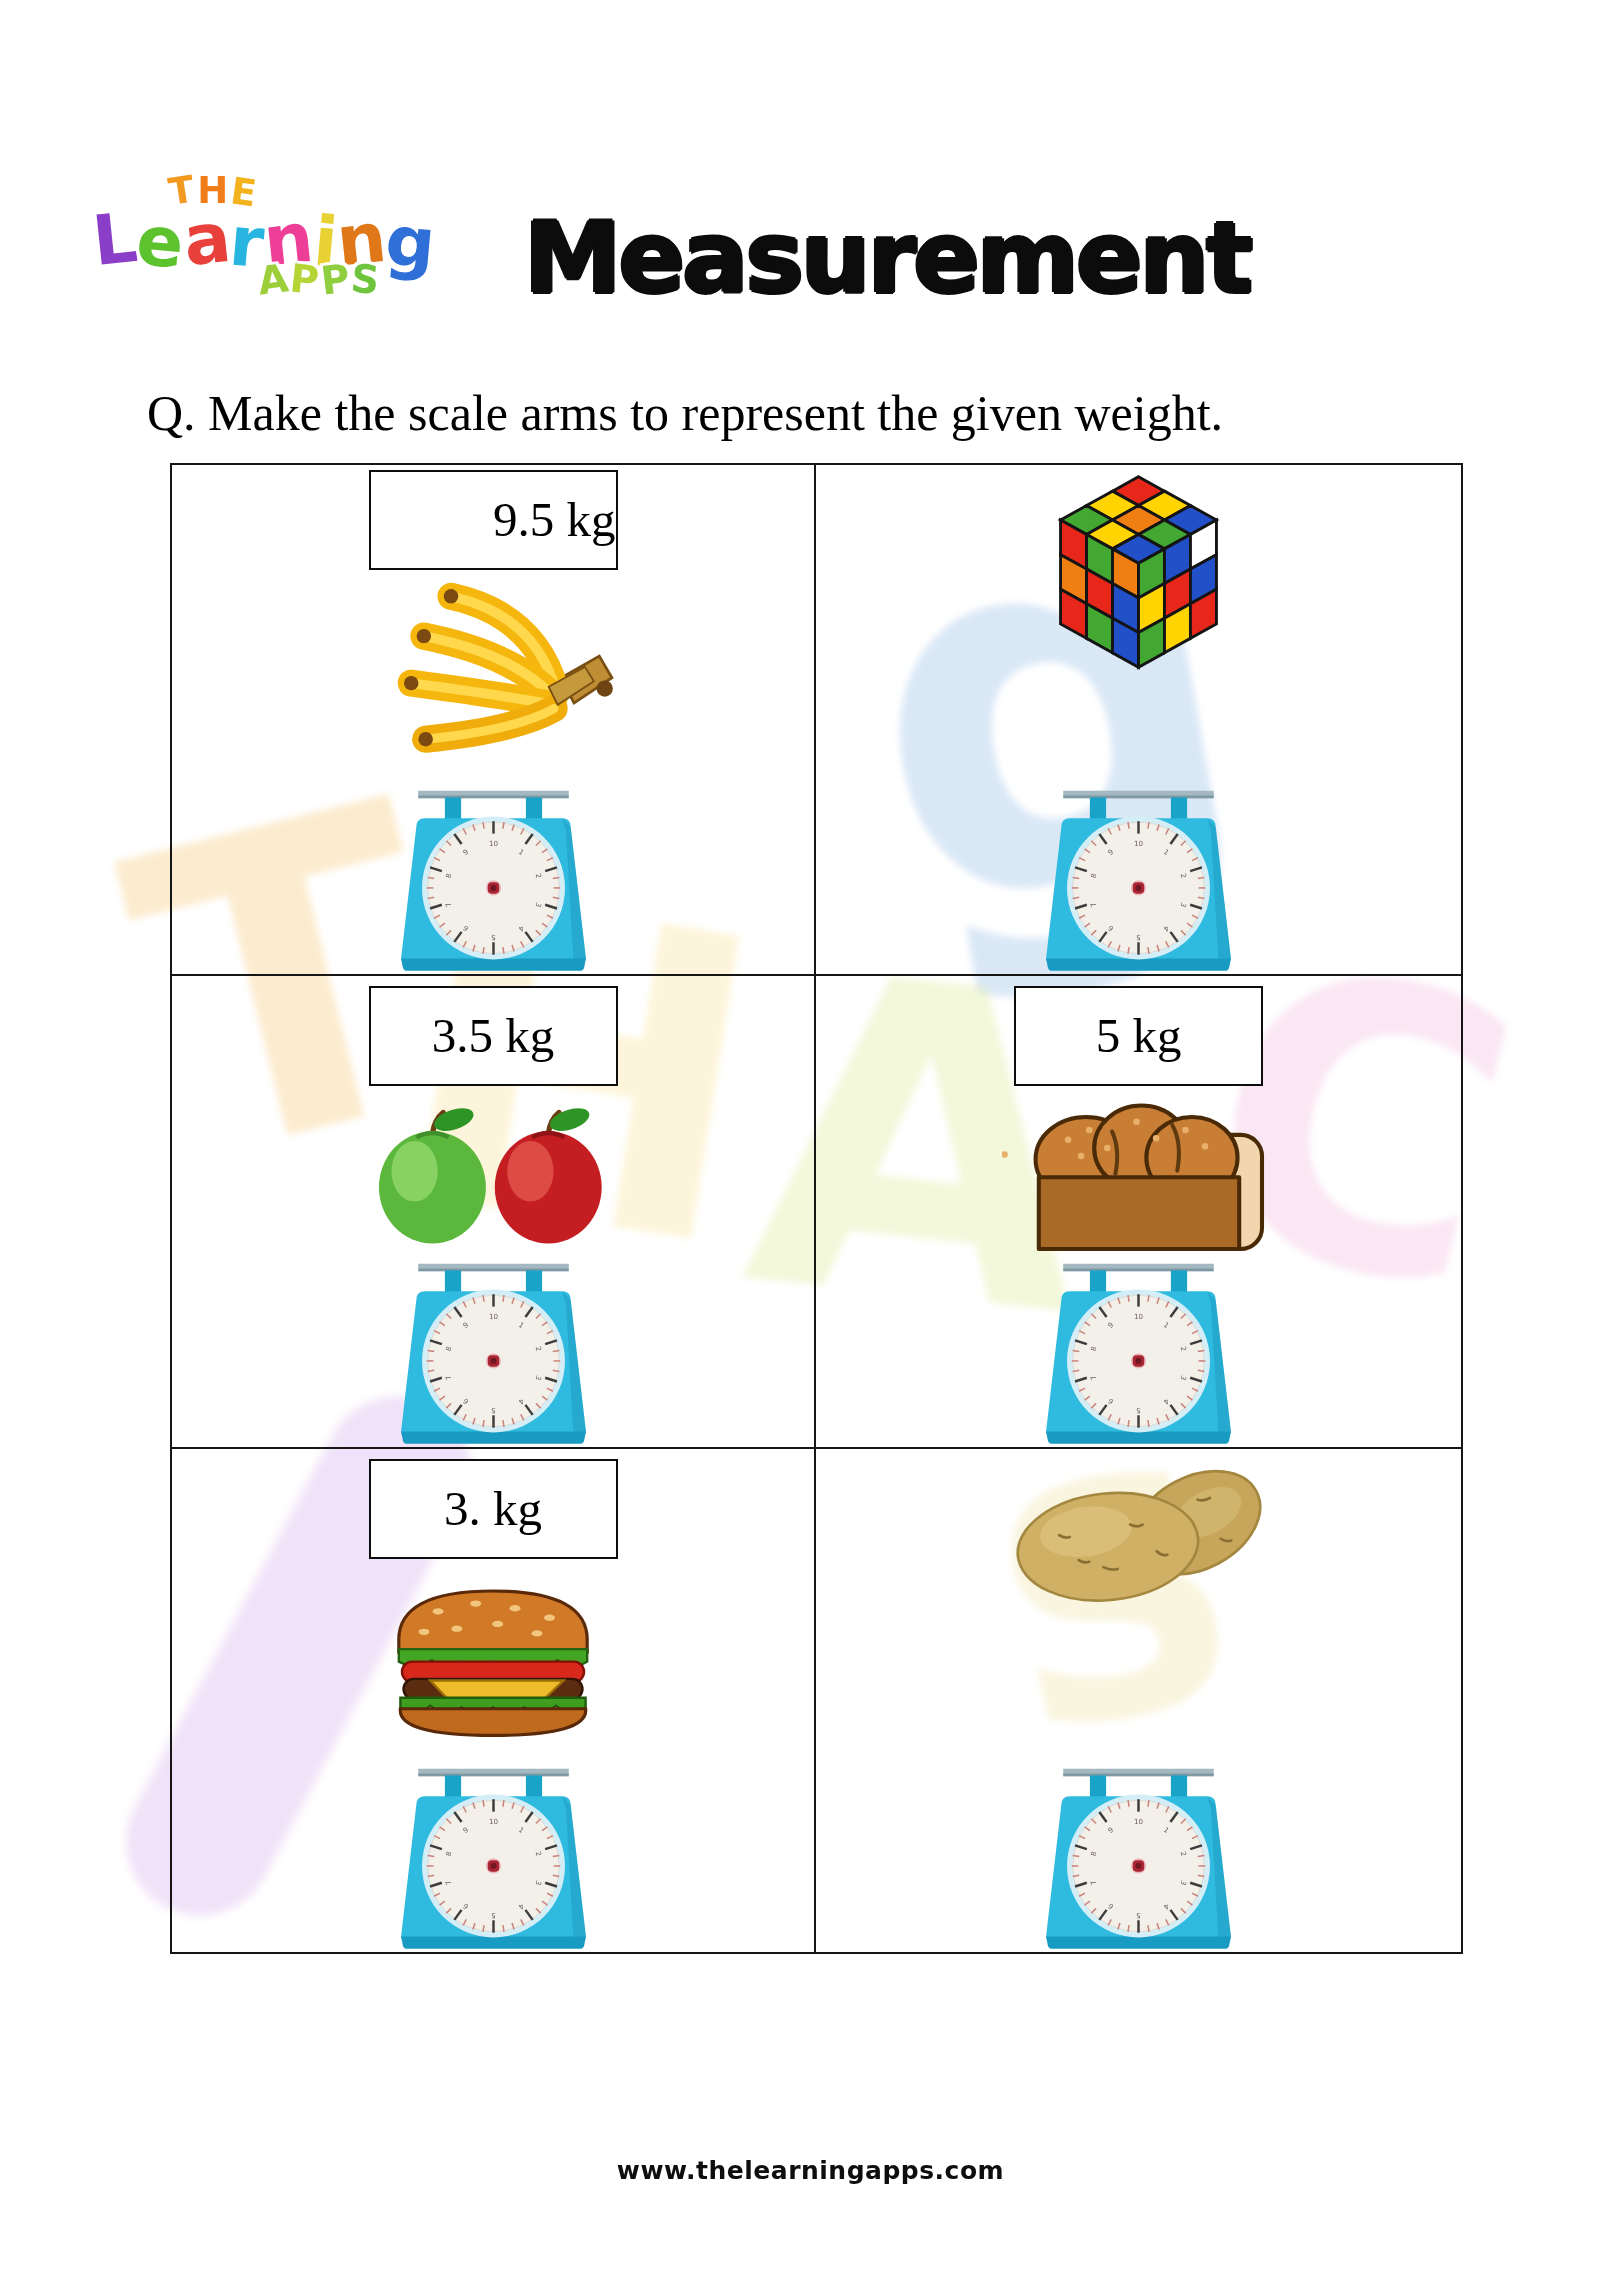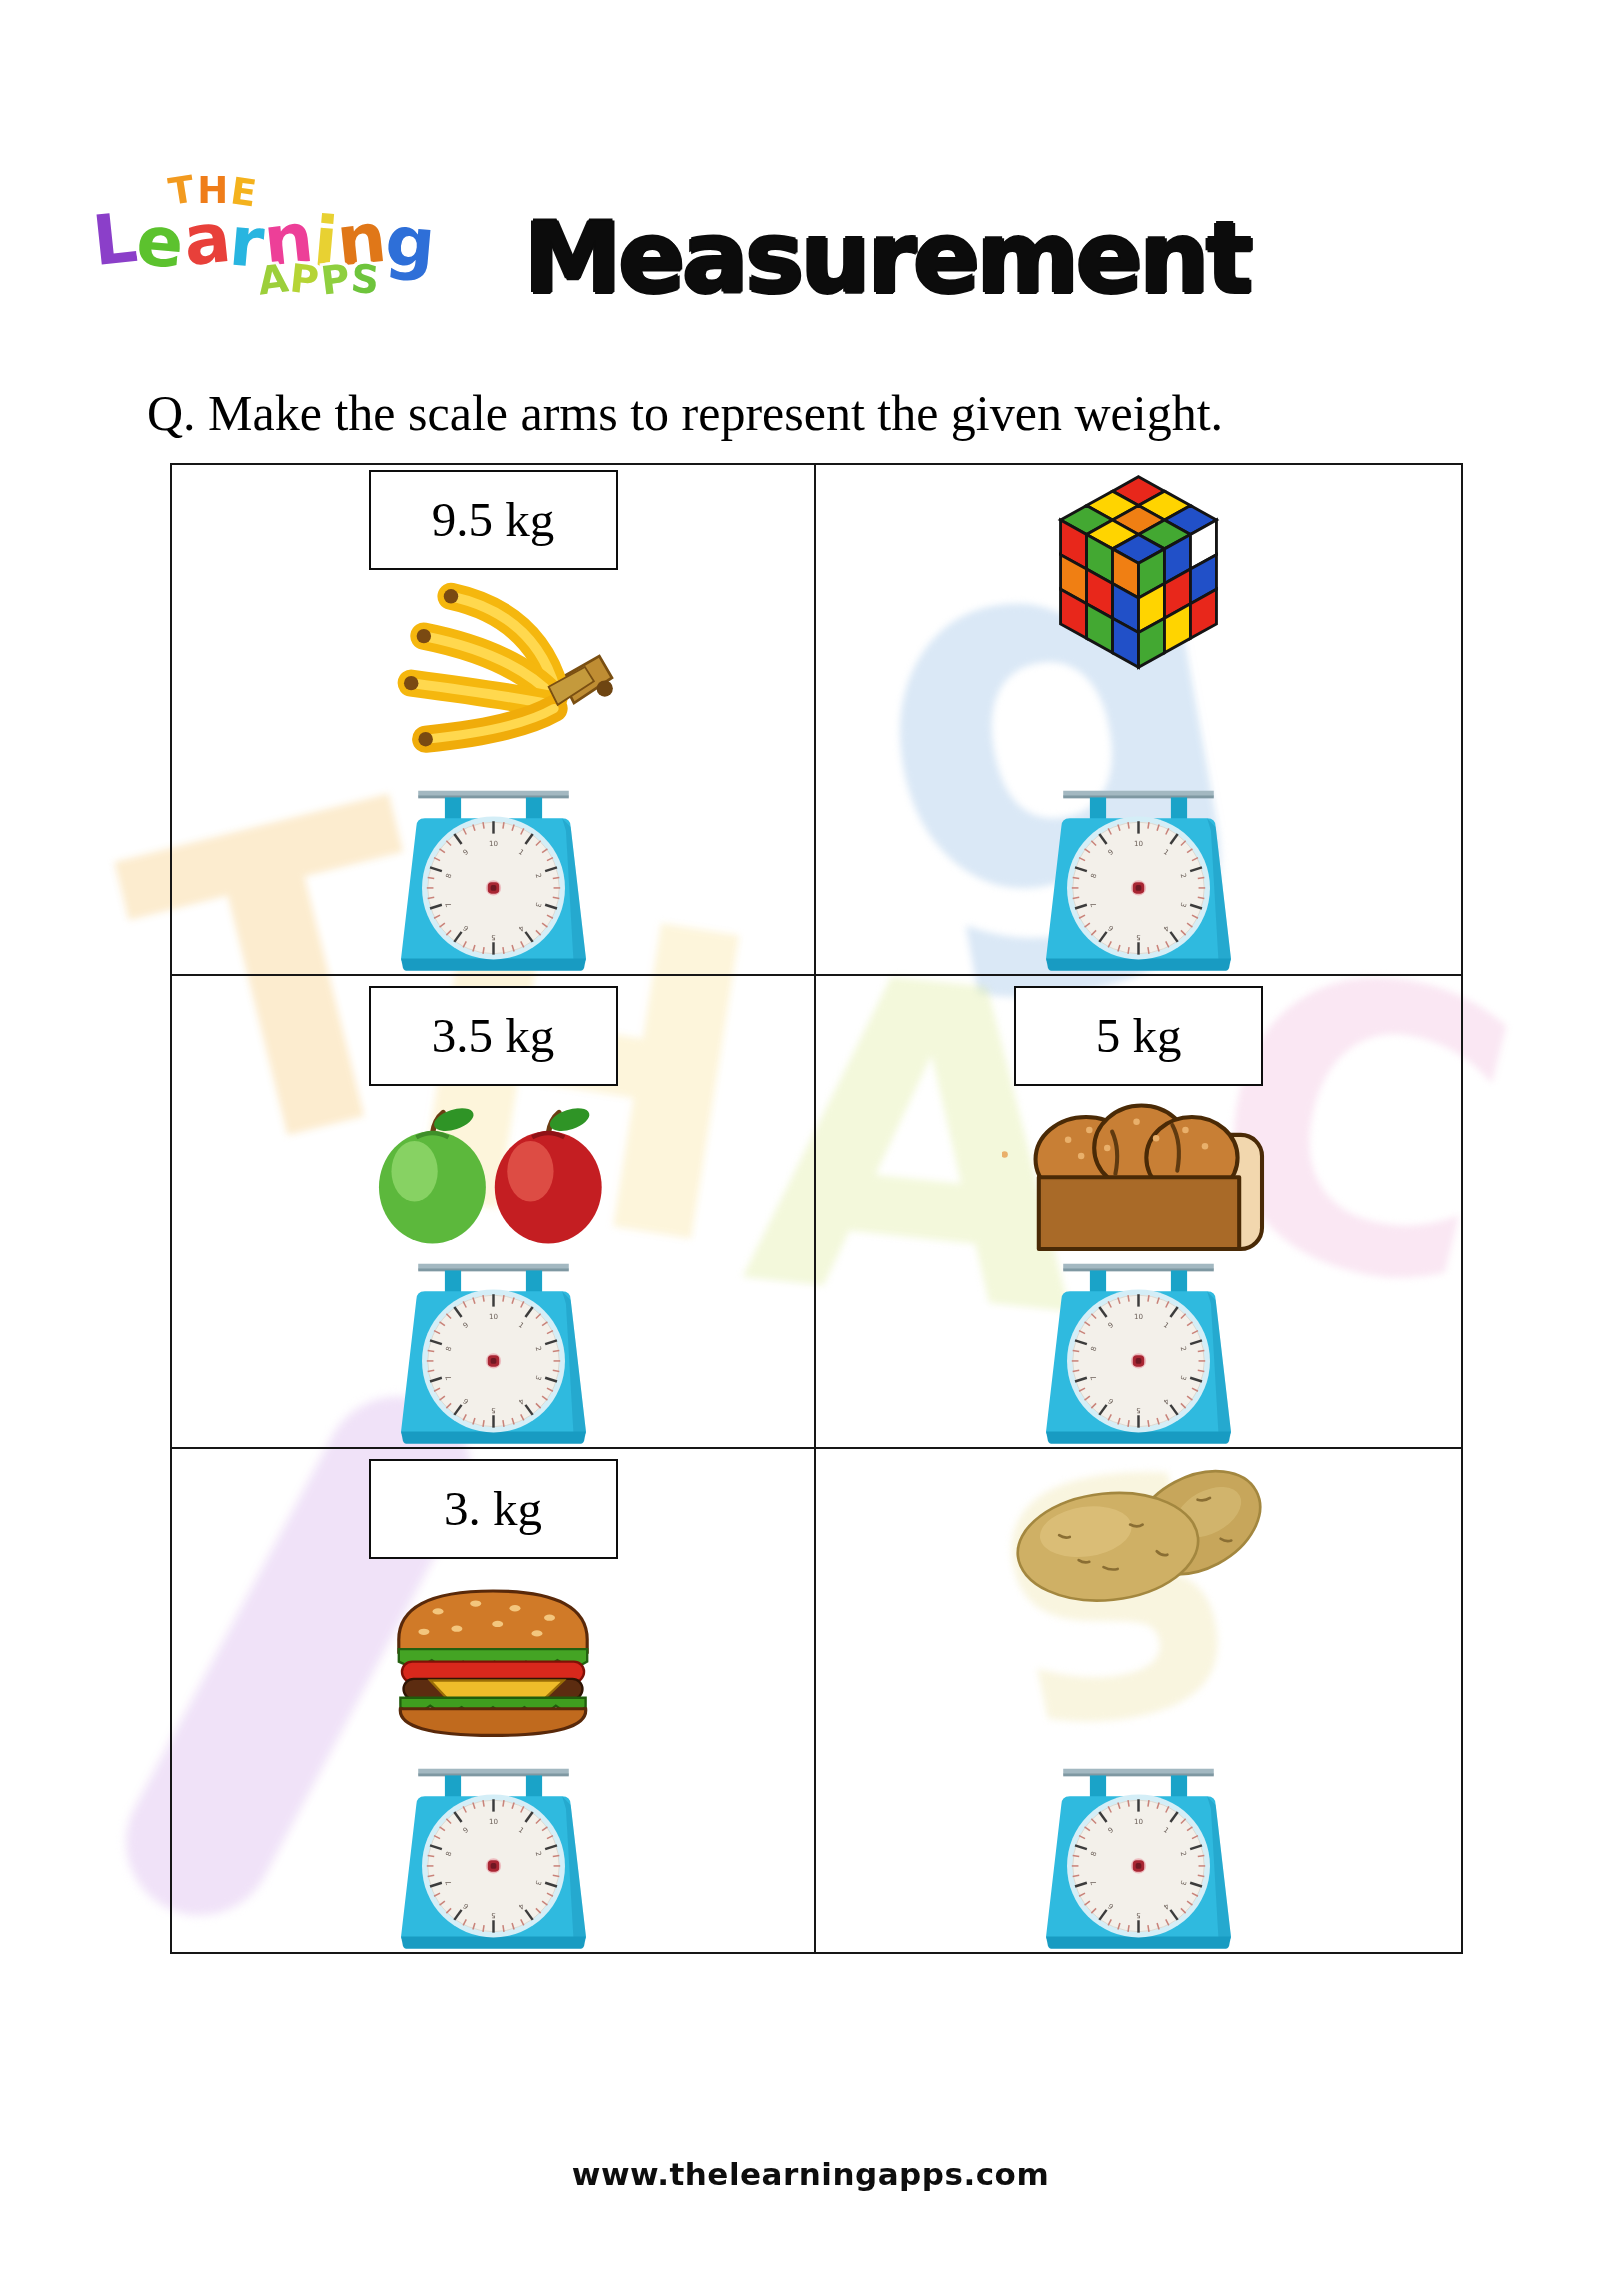--- a/index.html
+++ b/index.html
@@ -35,34 +35,34 @@
   .logo-apps span:nth-child(odd){transform:rotate(-7deg);}
   .logo-apps span:nth-child(even){transform:rotate(6deg);}
 
   
   .title{position:absolute;left:524px;top:201px;z-index:3;color:#0c0c0c;
          font-family:"DejaVu Sans",sans-serif;font-weight:bold;font-size:98px;letter-spacing:-2.9px;
          text-shadow:2px 0 0 #0c0c0c,-2px 0 0 #0c0c0c,0 2px 0 #0c0c0c,0 -2px 0 #0c0c0c,1px 1px 0 #0c0c0c;}
   .question{position:absolute;left:147px;top:384px;z-index:3;color:#000;
             font-family:"Liberation Serif",serif;font-size:50px;}
   .footer{position:absolute;left:0;top:2156px;width:100%;text-align:center;z-index:3;color:#0e0e0e;
-          font-family:"DejaVu Sans",sans-serif;font-weight:bold;font-size:31px;letter-spacing:0.5px;}
+          font-family:"DejaVu Sans",sans-serif;font-weight:bold;font-size:25px;letter-spacing:0.5px;}
 
   
   .grid{position:absolute;left:170px;top:463px;z-index:2;display:grid;
         grid-template-columns:644px 645px;grid-template-rows:511px 473px 503px;
         border:2px solid #161616;}
   .cell{position:relative;display:flex;flex-direction:column;align-items:center;
         justify-content:space-between;overflow:hidden;padding:3.9px 0 2px 0;box-sizing:border-box;
         border-right:2px solid #161616;border-bottom:2px solid #161616;}
   .cell:nth-child(2n){border-right:none;}
   .cell:nth-child(n+5){border-bottom:none;}
   .label-box{width:245px;height:96px;border:2.9px solid #0d0d0d;background:#fff;flex:none;
              display:flex;align-items:center;justify-content:center;margin-top:6px;}
-  .cell:nth-child(-n+2) .label-box{margin-top:1px;}
+  .cell:nth-child(-n+2) .label-box{margin-top:1px;justify-content:flex-end;}
   .label-text{font-family:"Liberation Serif",serif;font-size:49px;color:#000;}
   .item-slot{flex:none;display:flex;align-items:flex-end;justify-content:center;}
   .item-apples{margin-bottom:-7.8px;}
   .scale-slot{flex:none;}
   .scale-slot svg{display:block;}
   .dial-num{font-size:7.5px;fill:#6b5f58;text-anchor:middle;font-family:"DejaVu Sans",sans-serif;}
 </style>
 </head>
 <body>
 

